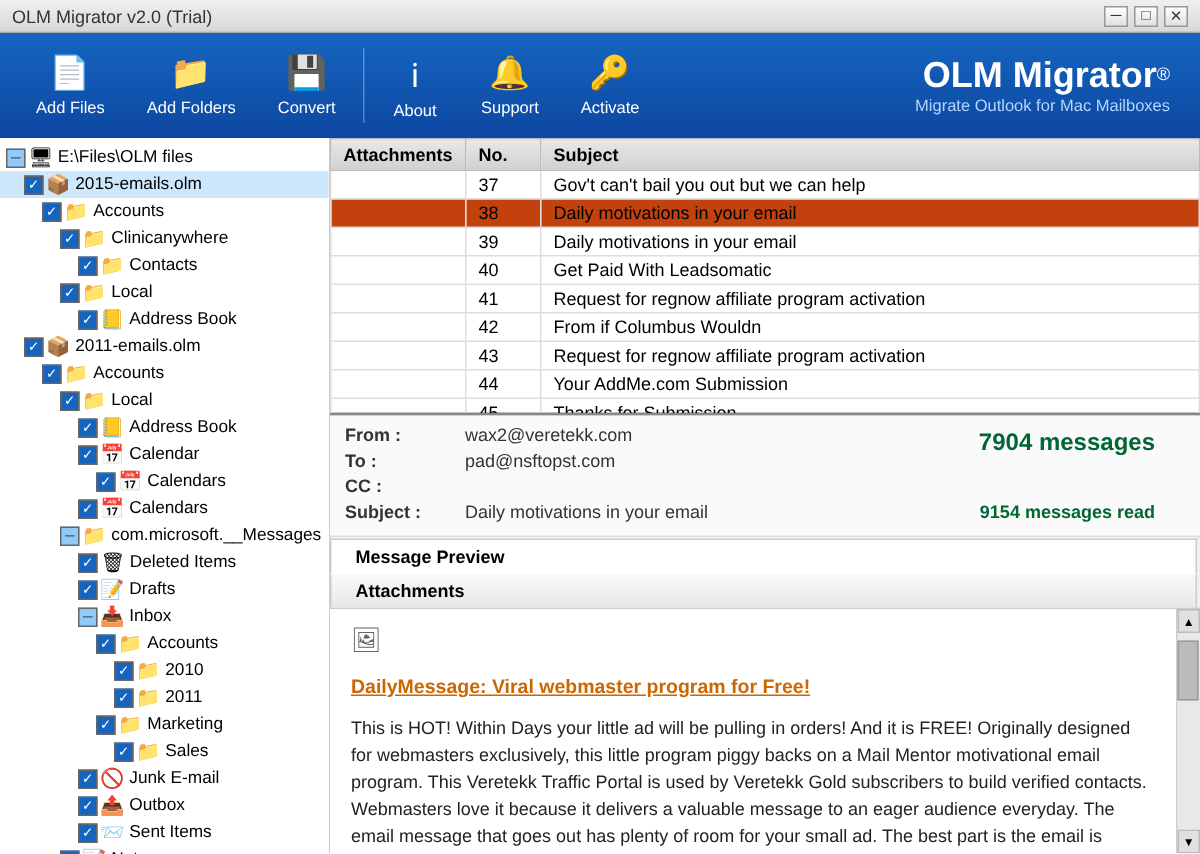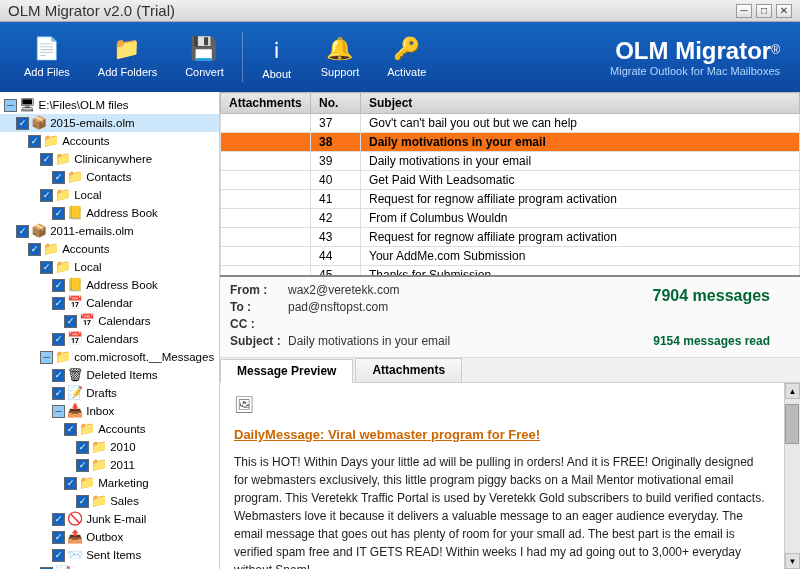--- a/index.html
+++ b/index.html
@@ -8,21 +8,21 @@
     
     .title-bar {
       background: linear-gradient(to bottom, #f0f0f0, #d8d8d8);
       height: 22px;
       display: flex;
       align-items: center;
       padding: 0 8px;
       border-bottom: 1px solid #aaa;
       justify-content: space-between;
     }
-    .title-bar-text { font-size: 15px; color: #333; }
+    .title-bar-text { font-size: 12px; color: #333; }
     .title-bar-controls { display: flex; gap: 4px; }
     .title-bar-controls span {
       width: 16px; height: 14px; border: 1px solid #999;
       background: linear-gradient(to bottom, #fff, #e0e0e0);
       display: flex; align-items: center; justify-content: center;
       font-size: 10px; cursor: pointer; color: #333;
     }
 
     
     .toolbar {
@@ -89,40 +89,40 @@
     
     .email-list { flex: 0 0 auto; border-bottom: 2px solid #888; overflow-y: auto; max-height: 185px; }
     .email-table { width: 100%; border-collapse: collapse; }
     .email-table th {
       background: linear-gradient(to bottom, #e8e8e8, #d0d0d0);
       border: 1px solid #bbb; padding: 3px 8px;
       text-align: left; font-size: 12px; font-weight: bold;
       position: sticky; top: 0;
     }
     .email-table td { border: 1px solid #ddd; padding: 2px 8px; font-size: 12px; }
-    .email-table tr.row-highlight td { background: #f97316; font-weight: bold; }
+    .email-table tr.row-highlight td { background: #c2410c; }
 
     
     .email-preview { flex: 1; display: flex; flex-direction: column; overflow: hidden; }
 
     .email-header {
       border-bottom: 1px solid #ddd;
       padding: 6px 10px;
       background: #fafafa;
       font-size: 12px;
     }
     .email-header-row { display: flex; align-items: baseline; margin-bottom: 3px; }
-    .email-header-label { width: 58px; font-weight: bold; color: #333; }
+    .email-header-label { width: 80px; font-weight: bold; color: #333; }
     .email-header-value { flex: 1; color: #333; }
     .msg-count { color: #006633; font-weight: bold; font-size: 16px; margin-left: auto; }
     .msg-read { color: #006633; font-weight: bold; font-size: 12px; text-align: right; }
     .subject-row { display: flex; align-items: center; }
 
     .email-tabs {
-      display: flex; border-bottom: 1px solid #ccc; background: #f0f0f0;
+      display: flex; border-bottom: 1px solid #ccc; background: #f0f0f0; flex-direction: column;
     }
     .email-tab {
       padding: 4px 16px; border: 1px solid #ccc; border-bottom: none;
       background: linear-gradient(to bottom, #f8f8f8, #e8e8e8);
       cursor: pointer; font-size: 12px; font-weight: bold;
       margin-right: 2px;
     }
     .email-tab.active {
       background: white; border-bottom: 1px solid white;
       position: relative; bottom: -1px;

